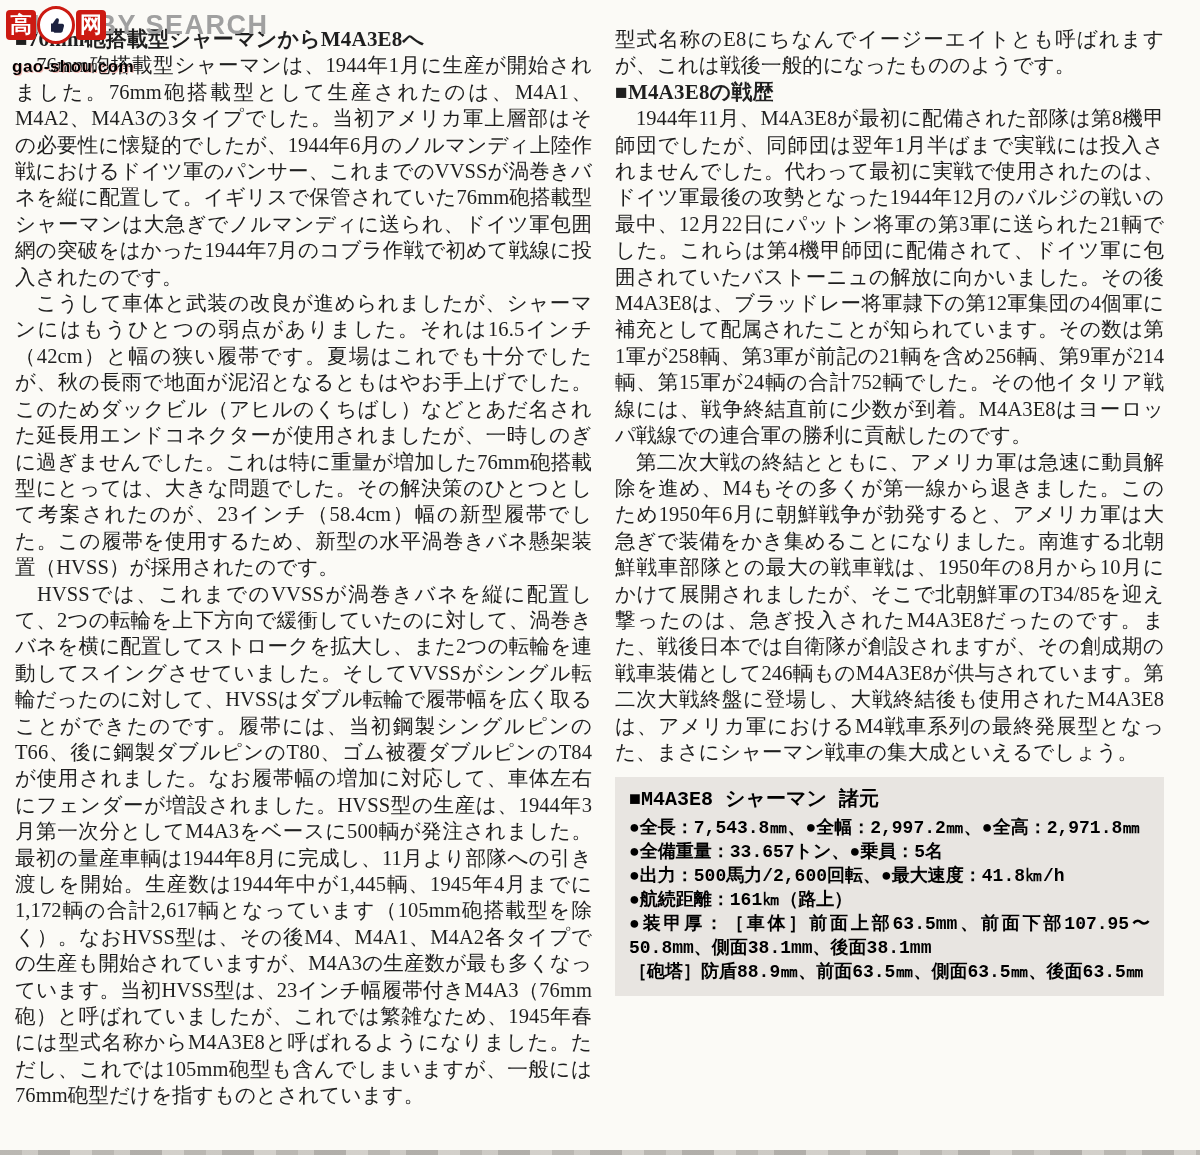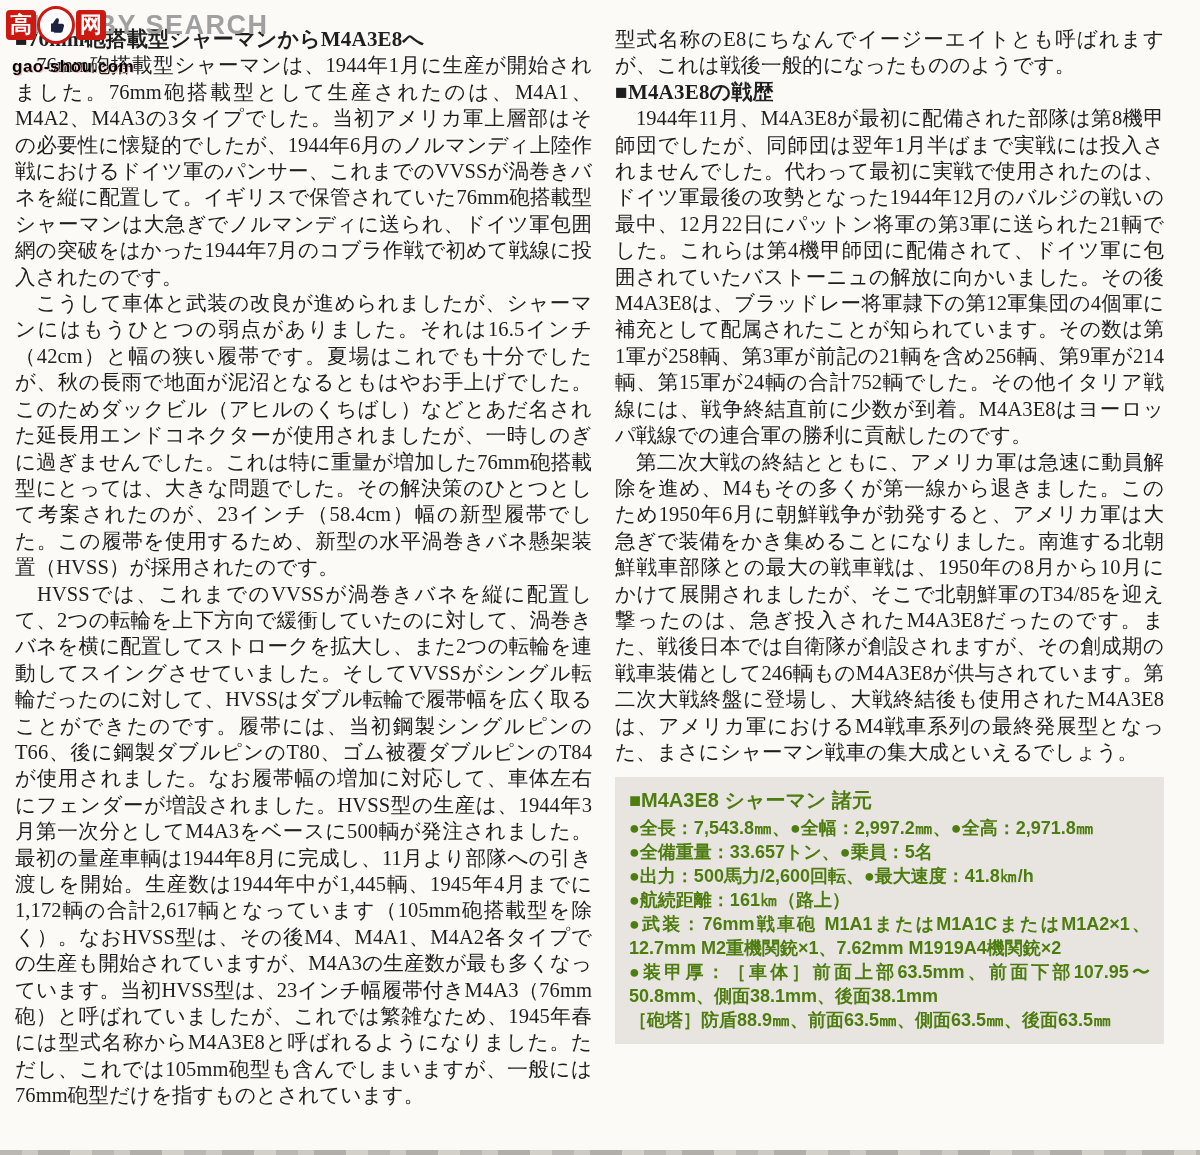--- a/index.html
+++ b/index.html
@@ -46,22 +46,22 @@
     letter-spacing:0.2px;
   }
   .col p{
     margin:0;font-size:20.5px;line-height:26.4px;
     text-align:justify;letter-spacing:0.1px;
   }
   
   .specbox{
     margin-top:12px;background:#e8e5e1;
     padding:10px 14px 12px 14px;
-    font-family:Liberation Sans, sans-serif;
-    color:#4d7c0f;
+    font-family:Liberation Mono, monospace;
+    color:#000000;
   }
   .spec-title{font-size:20px;font-weight:700;line-height:26px;margin-bottom:3px;}
   .spec-line{font-size:18px;font-weight:600;line-height:24px;text-align:justify;}
   
   .bottom-strip{
     position:absolute;left:0;right:0;bottom:0;height:5px;opacity:.45;
     background:repeating-linear-gradient(90deg,
       #6b665f 0 22px,#948f88 22px 38px,#57524c 38px 70px,#a29d96 70px 92px);
   }
 </style>
@@ -97,21 +97,20 @@
     <h2>■M4A3E8の戦歴</h2>
     <p>　1944年11月、M4A3E8が最初に配備された部隊は第8機甲師団でしたが、同師団は翌年1月半ばまで実戦には投入されませんでした。代わって最初に実戦で使用されたのは、ドイツ軍最後の攻勢となった1944年12月のバルジの戦いの最中、12月22日にパットン将軍の第3軍に送られた21輌でした。これらは第4機甲師団に配備されて、ドイツ軍に包囲されていたバストーニュの解放に向かいました。その後M4A3E8は、ブラッドレー将軍隷下の第12軍集団の4個軍に補充として配属されたことが知られています。その数は第1軍が258輌、第3軍が前記の21輌を含め256輌、第9軍が214輌、第15軍が24輌の合計752輌でした。その他イタリア戦線には、戦争終結直前に少数が到着。M4A3E8はヨーロッパ戦線での連合軍の勝利に貢献したのです。</p>
     <p>　第二次大戦の終結とともに、アメリカ軍は急速に動員解除を進め、M4もその多くが第一線から退きました。このため1950年6月に朝鮮戦争が勃発すると、アメリカ軍は大急ぎで装備をかき集めることになりました。南進する北朝鮮戦車部隊との最大の戦車戦は、1950年の8月から10月にかけて展開されましたが、そこで北朝鮮軍のT34/85を迎え撃ったのは、急ぎ投入されたM4A3E8だったのです。また、戦後日本では自衛隊が創設されますが、その創成期の戦車装備として246輌ものM4A3E8が供与されています。第二次大戦終盤に登場し、大戦終結後も使用されたM4A3E8は、アメリカ軍におけるM4戦車系列の最終発展型となった、まさにシャーマン戦車の集大成といえるでしょう。</p>
 
     <div class="specbox">
       <div class="spec-title">■M4A3E8 シャーマン 諸元</div>
       <div class="spec-line">●全長：7,543.8㎜、●全幅：2,997.2㎜、●全高：2,971.8㎜</div>
       <div class="spec-line">●全備重量：33.657トン、●乗員：5名</div>
       <div class="spec-line">●出力：500馬力/2,600回転、●最大速度：41.8㎞/h</div>
       <div class="spec-line">●航続距離：161㎞（路上）</div>
-      <div class="spec-line">●武装：76mm戦車砲 M1A1またはM1A1CまたはM1A2×1、12.7mm M2重機関銃×1、7.62mm M1919A4機関銃×2</div>
       <div class="spec-line">●装甲厚：［車体］前面上部63.5mm、前面下部107.95〜50.8mm、側面38.1mm、後面38.1mm</div>
       <div class="spec-line">［砲塔］防盾88.9㎜、前面63.5㎜、側面63.5㎜、後面63.5㎜</div>
     </div>
   </div>
 
   <div class="bottom-strip"></div>
 
 </div>
 
 </body></html>

